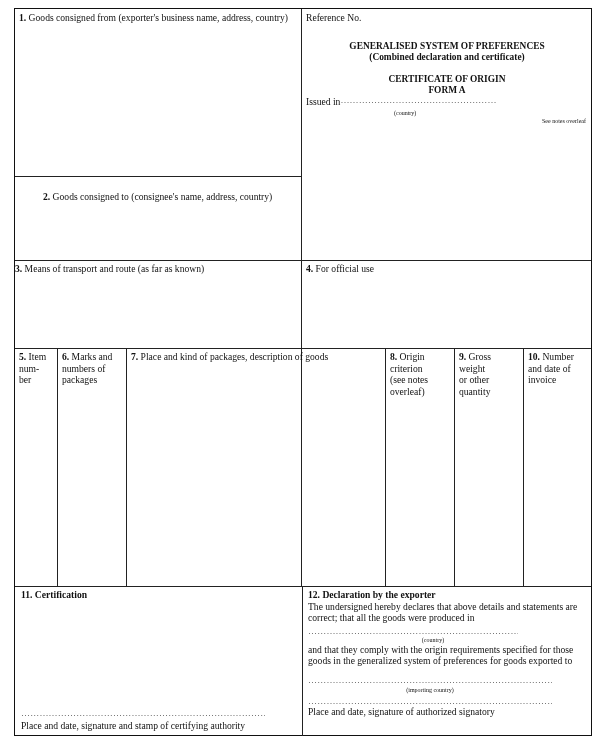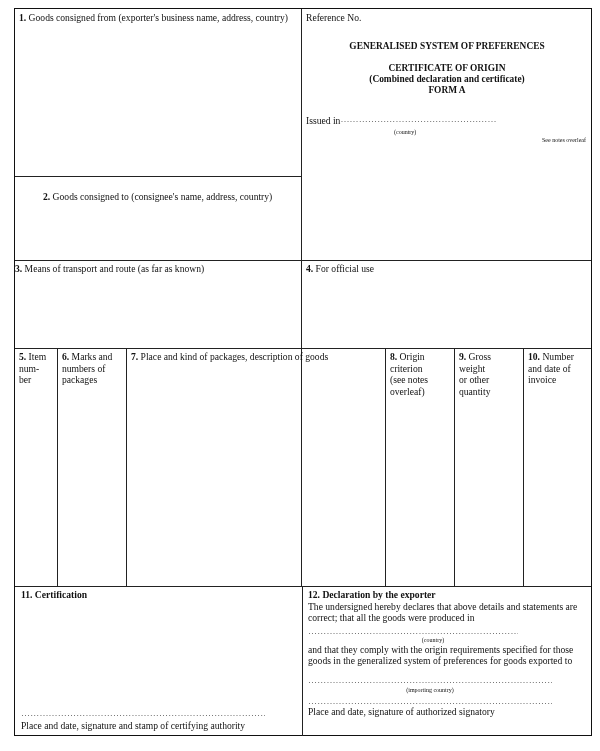--- a/index.html
+++ b/index.html
@@ -38,24 +38,24 @@
     <div class="lbl">
       <b>1.</b>
       <span>Goods consigned from (exporter's business name, address, country)</span>
     </div>
   </div>
 
   <div class="box" style="left:291px; top:3px; width:282px; height:245px;">
     <div class="lbl">Reference No.</div>
     <div class="box" style="left:70px; top:0; width:210px; height:14px;"></div>
     <div class="title" style="margin-top:17px;">GENERALISED SYSTEM OF PREFERENCES</div>
+    <div class="title">(Combined declaration and certificate)</div>
     <div class="title" style="margin-top:11px;">CERTIFICATE OF ORIGIN</div>
-    <div class="title">(Combined declaration and certificate)</div>
     <div class="title">FORM A</div>
-    <div class="lbl" style="margin-top:19px; white-space:nowrap;">
+    <div class="lbl" style="white-space:nowrap;">
       <span>Issued in</span><span class="dots" style="display:inline-block; width:160px; vertical-align:baseline;">……………………………………………</span>
     </div>
     <div class="small" style="margin-left:88px; margin-top:3px;">(country)</div>
     <div class="small" style="text-align:right; margin-top:1px; margin-right:2px;">See notes overleaf</div>
   </div>
 
   <div class="box" style="left:4px; top:182px; width:280px; height:79px;margin-left:24px;">
     <div class="lbl">
       <b>2.</b>
       <span>Goods consigned to (consignee's name, address, country)</span>

